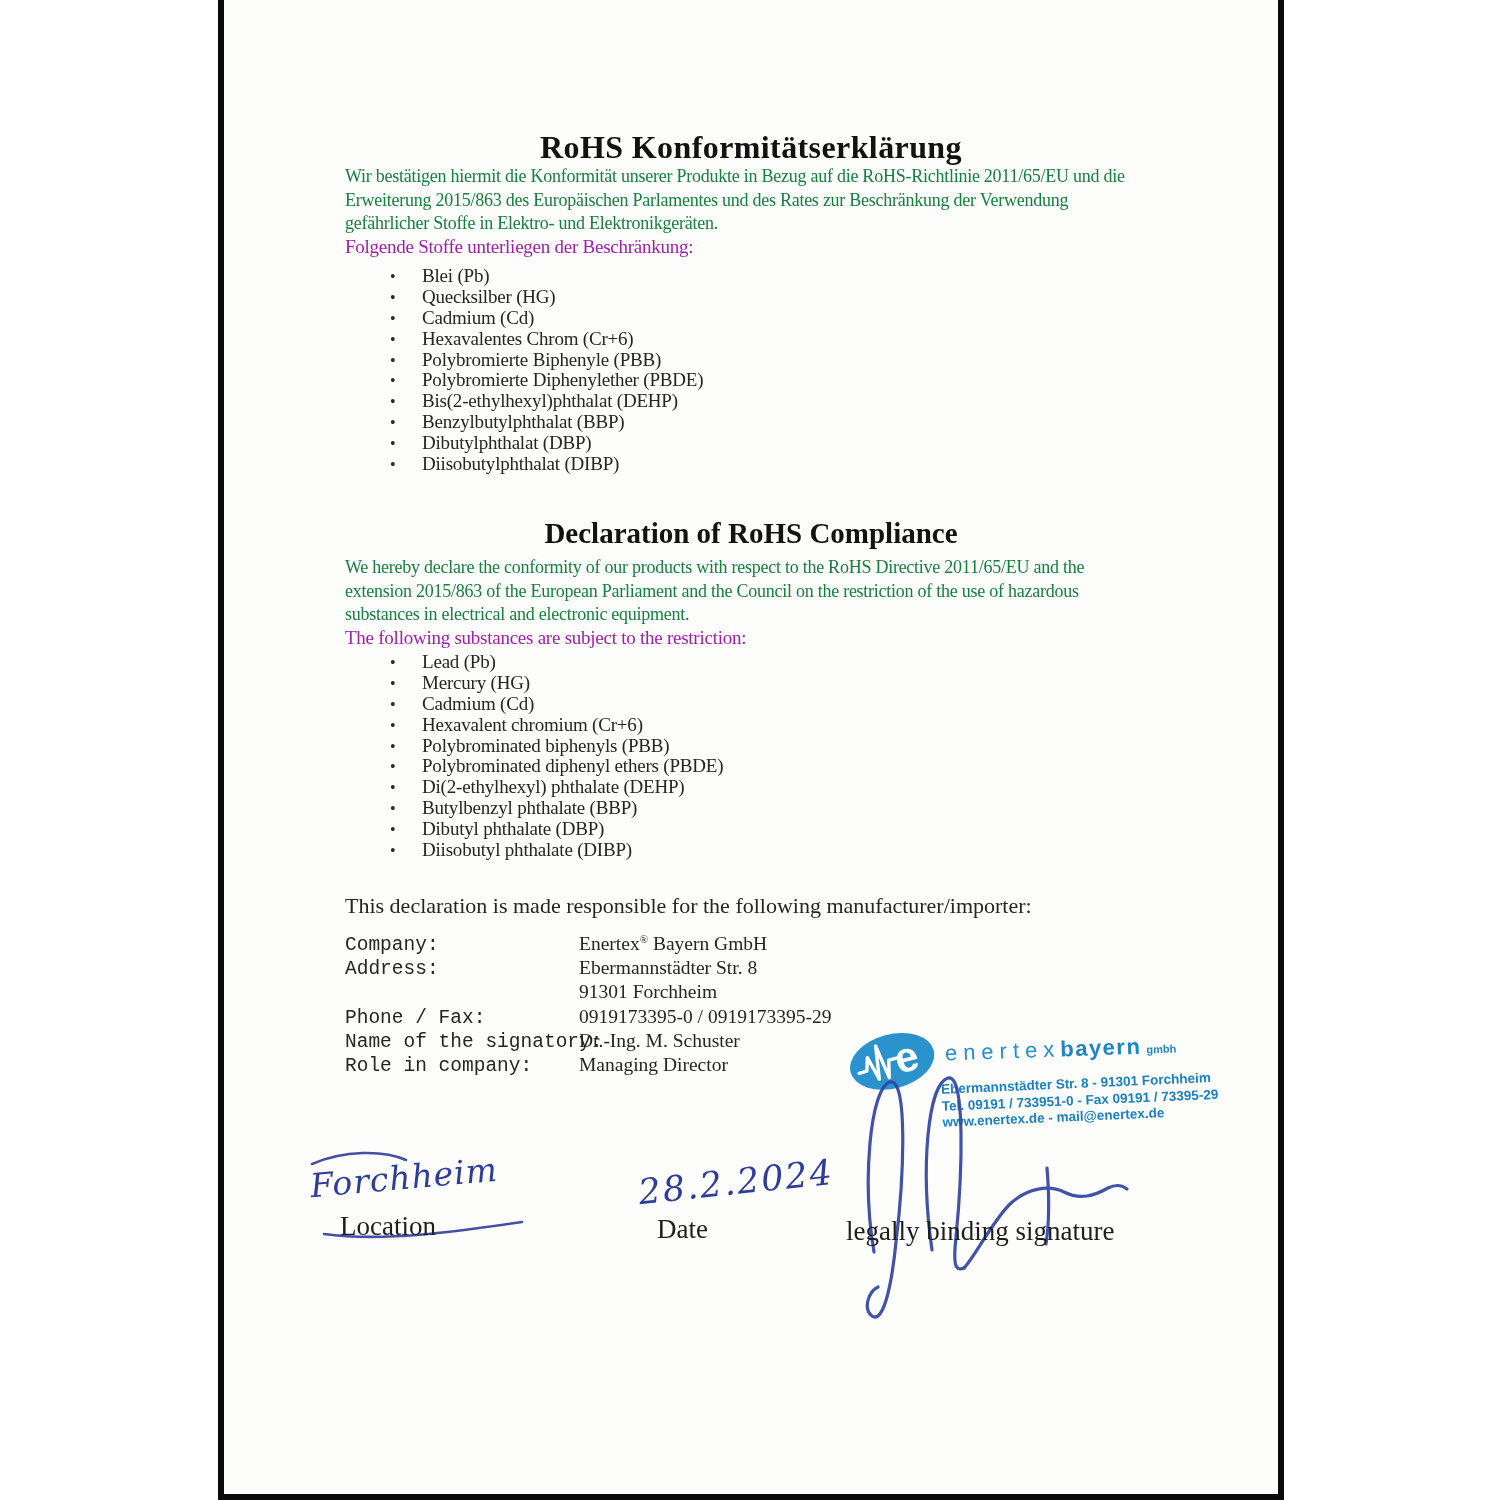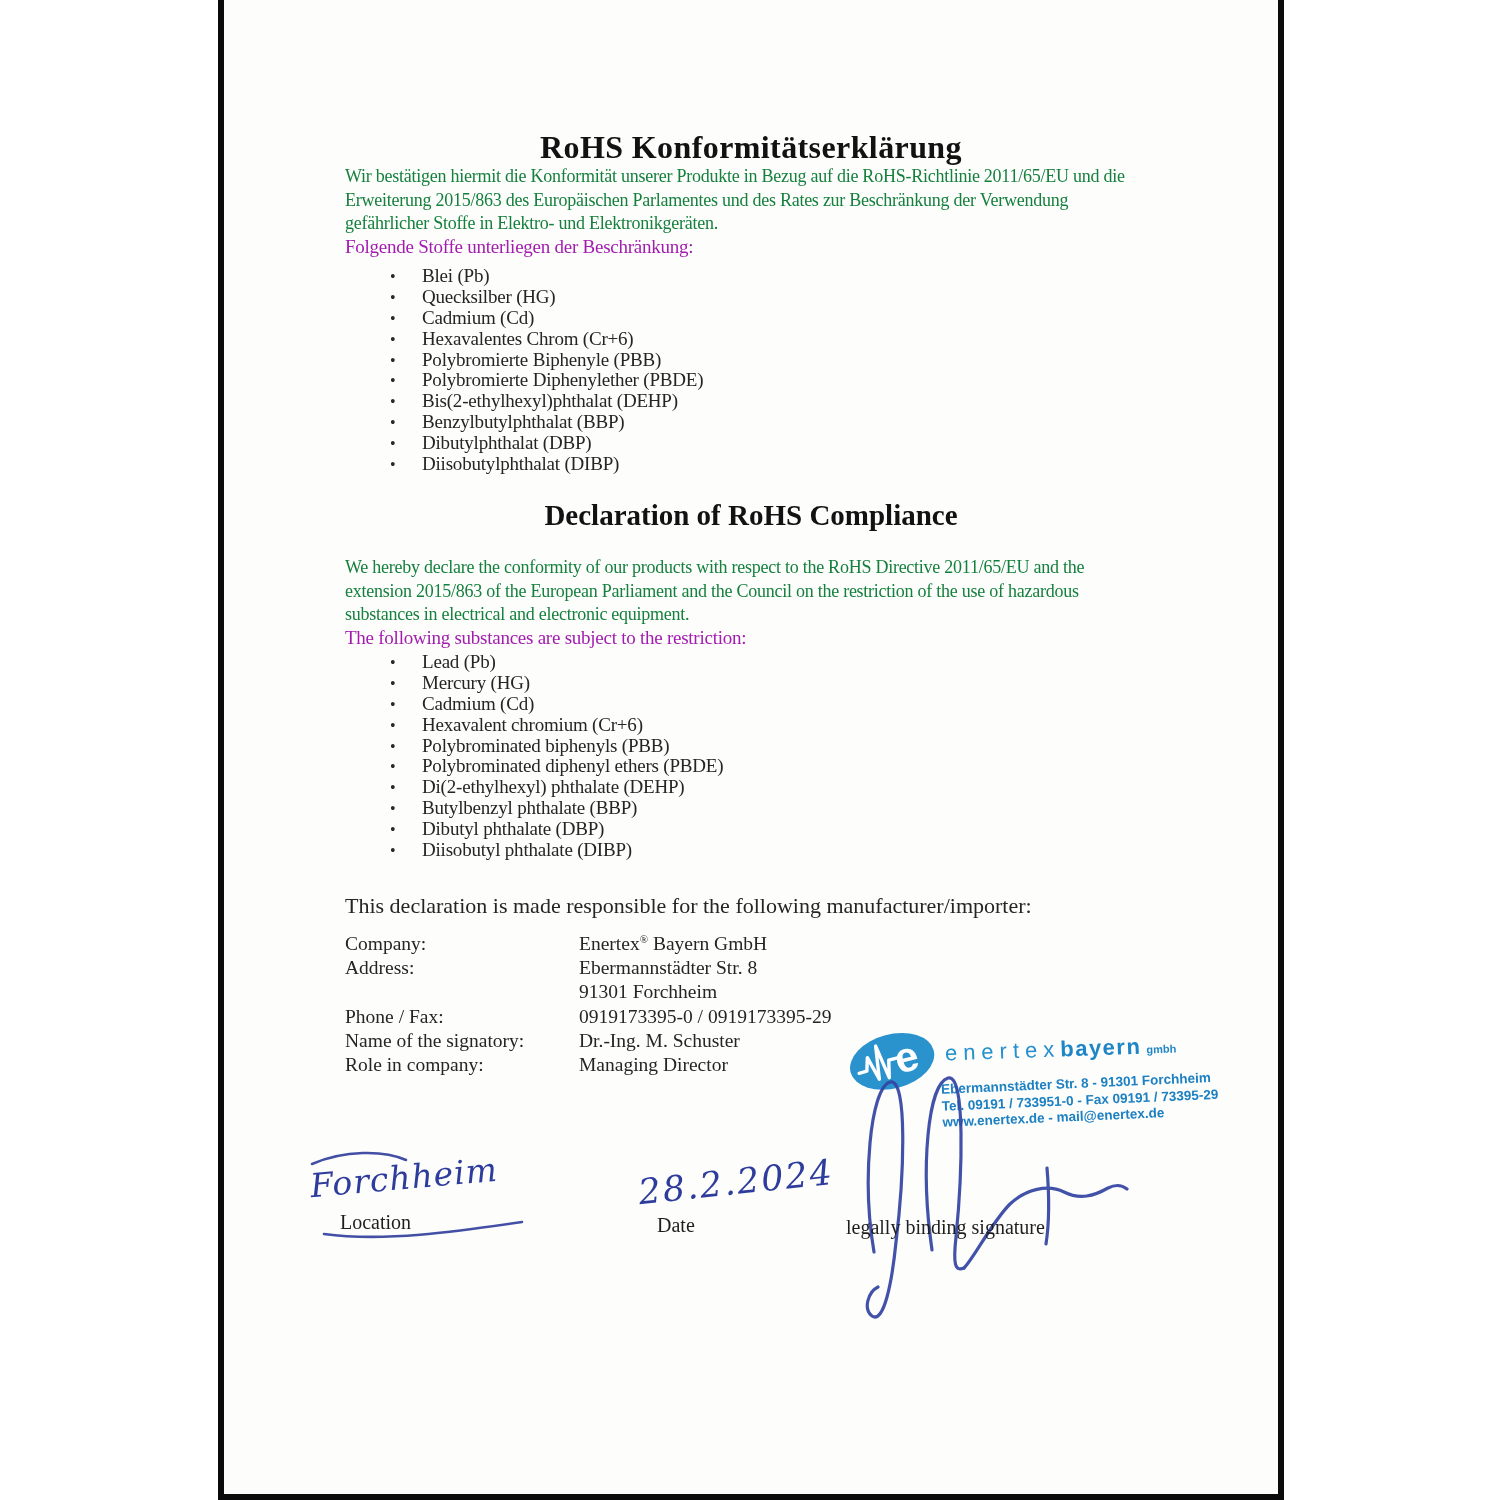--- a/index.html
+++ b/index.html
@@ -12,21 +12,21 @@
   
   .page{
     position:absolute;left:218px;top:-6px;width:1066px;height:1506px;
     background:#fdfdfc;border:6px solid #0b0b0b;box-sizing:border-box;
   }
   .title{
     position:absolute;left:0;width:100%;text-align:center;
     font-weight:bold;color:#121212;white-space:nowrap;
   }
   .t-de{top:108px;font-size:32px;letter-spacing:0.4px;}
-  .t-en{top:480px;font-size:29px;}
+  .t-en{top:498px;font-size:29px;}
   .para{
     position:absolute;left:121px;font-size:18px;line-height:23.5px;
     letter-spacing:-0.25px;color:#15803d;
   }
   .para-de{top:165px;}
   .para-en{top:556px;}
   .pline{white-space:nowrap;}
   .intro{
     position:absolute;left:121px;font-size:19px;letter-spacing:-0.25px;
     white-space:nowrap;color:#a21caf;
@@ -41,21 +41,21 @@
   .subs-en{top:640px;}
   .sub-item{height:20.9px;line-height:20.9px;white-space:nowrap;}
   .bullet{display:inline-block;width:32px;font-size:16px;color:#2a2a2a;}
   .resp-line{
     position:absolute;left:121px;top:893px;font-size:22px;
     white-space:nowrap;color:#252525;
   }
   .irow{
     position:absolute;left:121px;font-size:19.5px;white-space:nowrap;color:#252525;
   }
-  .ilabel{display:inline-block;width:234px;}
+  .ilabel{display:inline-block;width:234px;font-family:Liberation Mono, monospace;}
   .r1{top:933px;} .r2{top:957px;} .r3{top:981px;left:355px;}
   .r4{top:1006px;} .r5{top:1030px;} .r6{top:1054px;}
   sup.reg{font-size:11px;vertical-align:super;line-height:0;}
   
   .stamp{
     position:absolute;left:620px;top:1016px;width:345px;height:135px;
     transform:rotate(-2deg);
     color:#1e86c6;font-family:"Liberation Sans", sans-serif;
   }
   .logo-svg{position:absolute;left:2px;top:8px;}
@@ -71,21 +71,21 @@
   .stamp-web{font-weight:800;}
   
   .hw{
     font-family:"DejaVu Serif", serif;font-style:italic;color:#2e3d9c;
     position:absolute;white-space:nowrap;
   }
   .hw-loc{left:86px;top:1158px;font-size:33px;transform:rotate(-5deg);letter-spacing:1px;}
   .hw-date{left:414px;top:1162px;font-size:35px;transform:rotate(-6deg);letter-spacing:2px;}
   .loc-flourish{position:absolute;left:70px;top:1142px;}
   .sig-svg{position:absolute;left:618px;top:1072px;}
-  .sig-label{position:absolute;font-size:20px;color:#1e1e1e;white-space:nowrap;}
+  .sig-label{position:absolute;font-size:27px;color:#1e1e1e;white-space:nowrap;}
   .lbl-loc{left:116px;top:1211px;}
   .lbl-date{left:433px;top:1214px;}
   .lbl-sig{left:622px;top:1216px;}
 </style>
 </head>
 <body>
 
 <div class="page">
 
   <h1 class="title t-de">RoHS Konformitätserklärung</h1>

